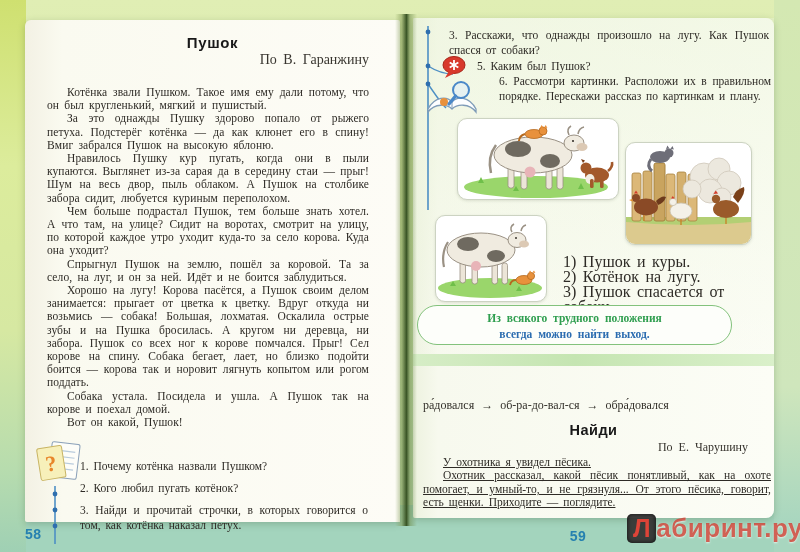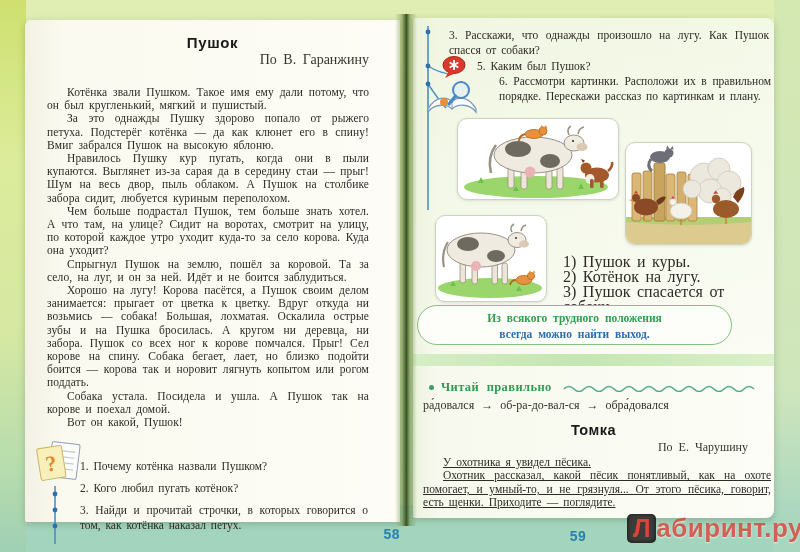--- a/index.html
+++ b/index.html
@@ -69,21 +69,21 @@
 
   .rp-title2{position:absolute;top:404px;left:0;width:100%;text-align:center;
        font-family:"Liberation Sans",sans-serif;font-weight:bold;font-size:14.5px;color:#191919;letter-spacing:.5px;}
   .rp-byline2{position:absolute;top:422px;right:26px;font-size:12px;color:#38352f;word-spacing:3px;}
   .rp-story{position:absolute;left:10px;top:438px;width:348px;font-size:11.5px;line-height:13.4px;
        text-align:justify;color:#2e2b26;word-spacing:2.2px;}
   .rp-story p{margin:0;text-indent:20px;text-decoration:underline;}
 
   .pagenum{position:absolute;font-family:"Liberation Sans",sans-serif;font-weight:bold;
        font-size:14px;color:#2581b0;letter-spacing:.5px;z-index:6;}
-  .pagenum-left{left:25px;top:526px;width:375px;text-align:right;}
+  .pagenum-left{left:25px;top:526px;width:375px;text-align:left;}
   .pagenum-right{left:413px;top:528px;width:330px;text-align:center;}
 
   .watermark{position:absolute;right:-3px;top:513px;display:flex;align-items:center;z-index:9;opacity:.93;}
   .wm-box{width:29px;height:29px;background:#333231;border-radius:5px;display:flex;align-items:center;
        justify-content:center;font-family:"Liberation Sans",sans-serif;font-weight:bold;font-size:25px;
        color:#e23a2e;box-shadow:inset 0 0 4px #000;}
   .wm-text{font-family:"Liberation Sans",sans-serif;font-weight:bold;font-size:26px;
        color:rgba(210,50,38,.8);text-shadow:0 1px 2px rgba(255,255,255,.75);letter-spacing:.5px;}
 </style>
 </head>
@@ -279,32 +279,23 @@
       <div>3) Пушок спасается от собаки.</div>
     </div>
 
     <div class="rp-proverb">
       <div class="proverb-l1">Из всякого трудного положения</div>
       <div class="proverb-l2">всегда можно найти выход.</div>
     </div>
 
     <div class="rp-divider"></div>
 
-    <div class="rp-read-row">
-      <div class="read-bullet"></div>
-      <div class="read-heading">Читай правильно</div>
-      <div class="read-wavy">
-        <svg width="200" height="8" viewBox="0 0 200 8">
-          <path d="M2 5 q5 -5 10 0 t10 0 t10 0 t10 0 t10 0 t10 0 t10 0 t10 0 t10 0 t10 0 t10 0 t10 0 t10 0 t10 0 t10 0 t10 0 t10 0 t10 0 t10 0" fill="none" stroke="#55ab8e" stroke-width="1.6"></path>
-        </svg>
-      </div>
-    </div>
     <div class="rp-words">ра́довался  →  об-ра-до-вал-ся  →  обра́довался</div>
 
-    <div class="rp-title2">Томка</div>
+    <div class="rp-title2">Найди</div>
     <div class="rp-byline2">По Е. Чарушину</div>
     <div class="rp-story">
       <p>У охотника я увидел пёсика.</p>
       <p>Охотник рассказал, какой пёсик понятливый, как на охоте помогает, и умный-то, и не грязнуля... От этого пёсика, говорит, есть щенки. Приходите — поглядите.</p>
     </div>
   </div>
 
   <div class="pagenum pagenum-left">58</div>
   <div class="pagenum pagenum-right">59</div>
 

